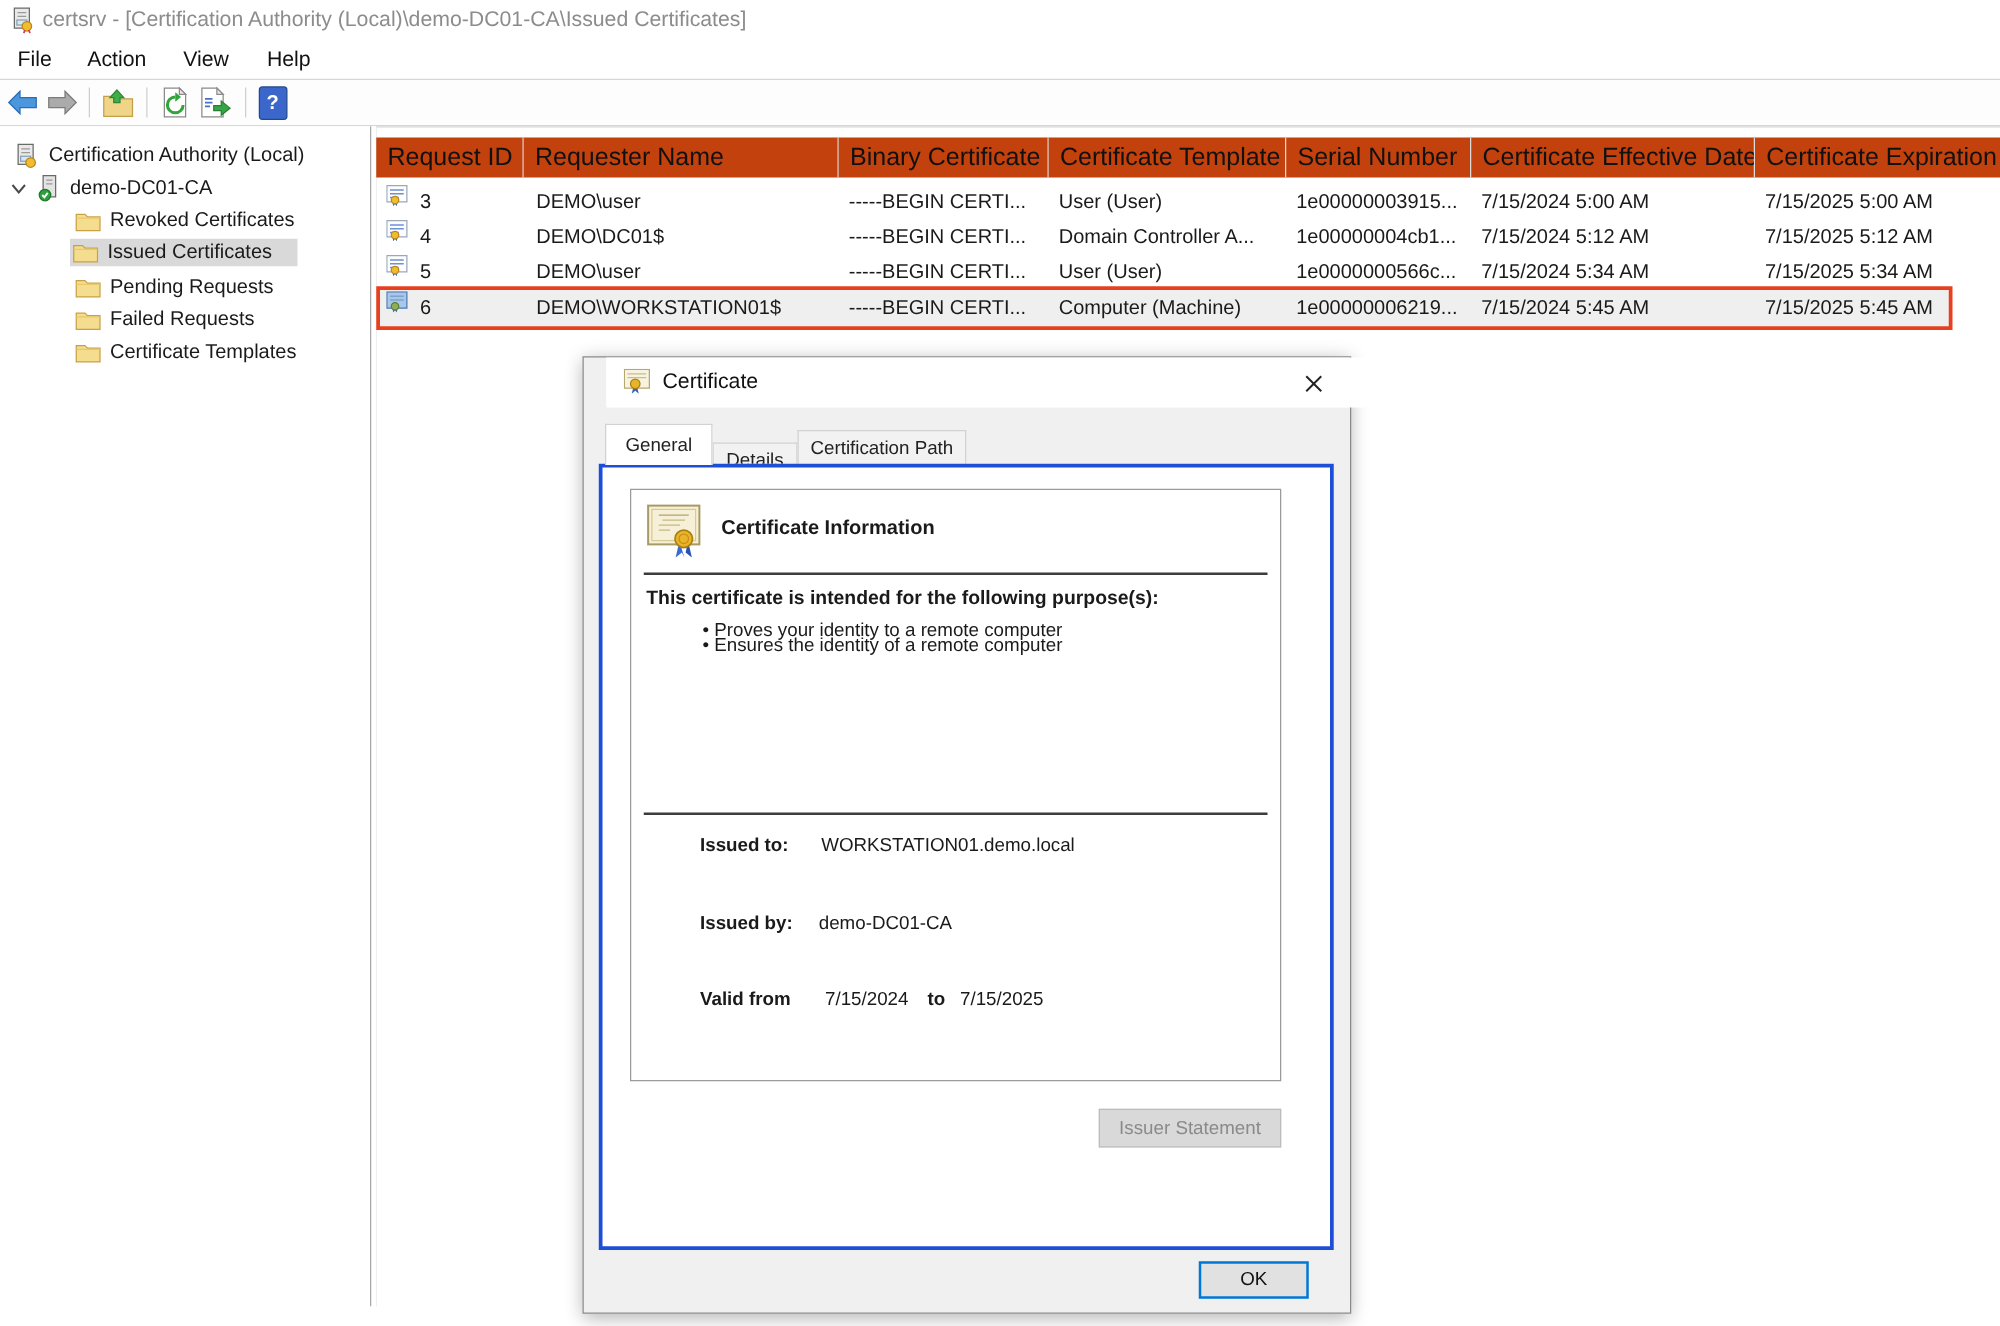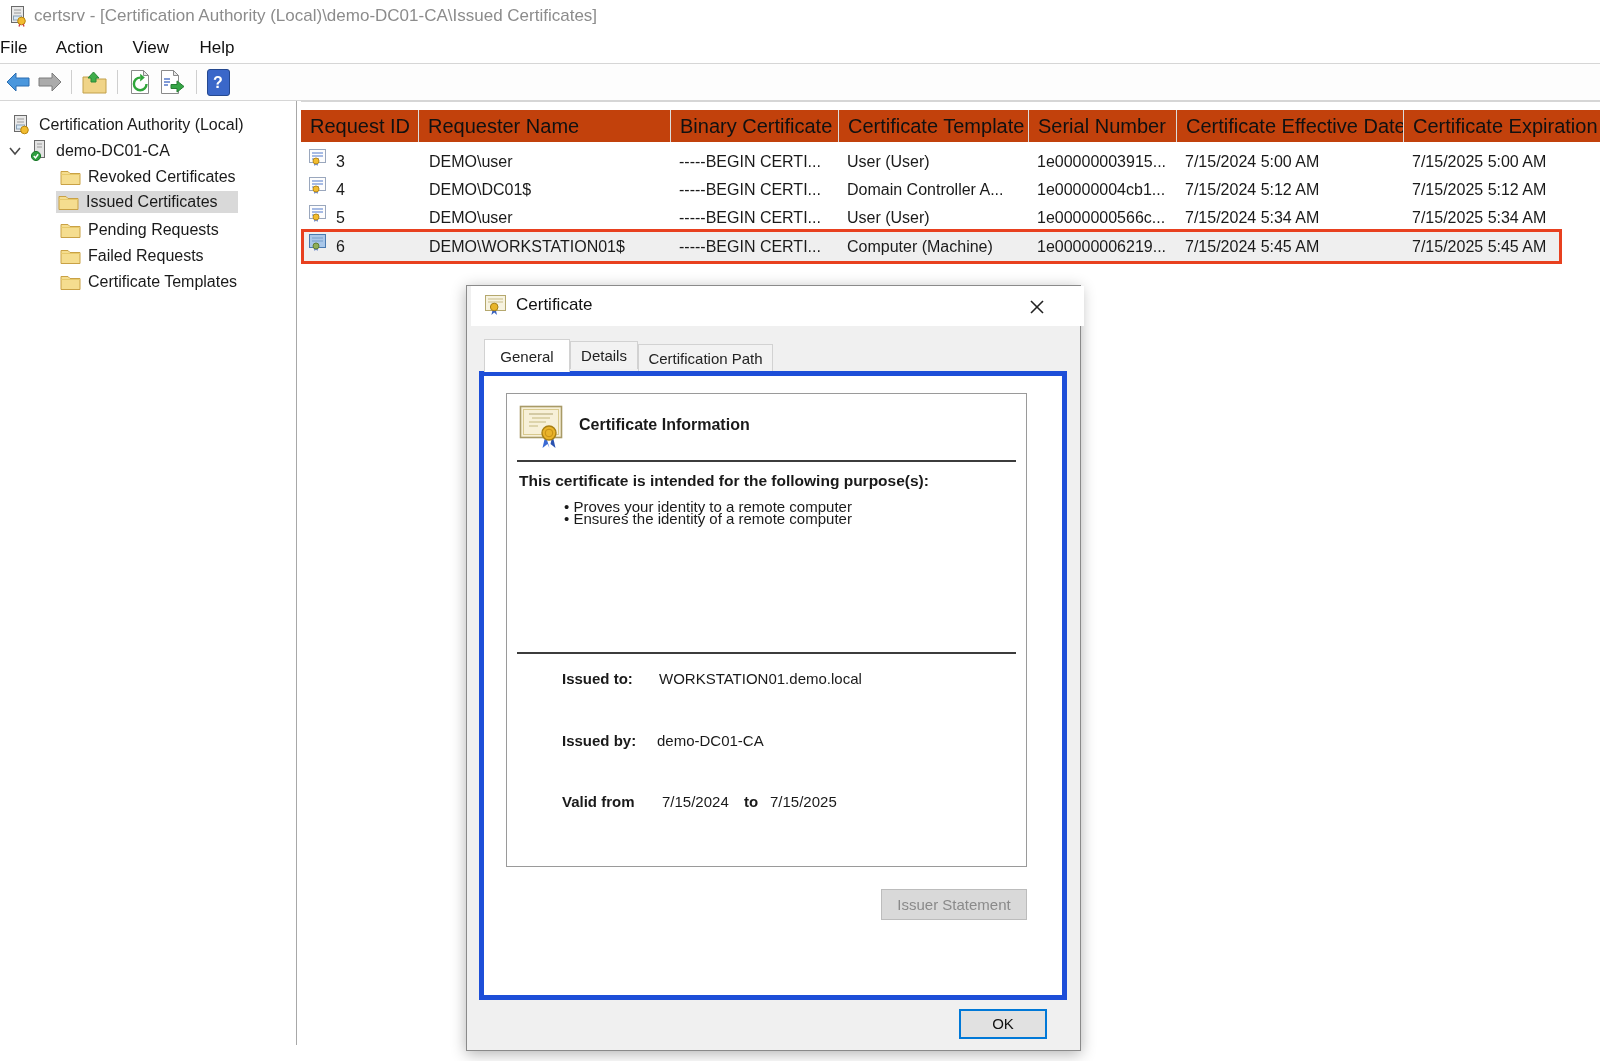--- a/index.html
+++ b/index.html
@@ -32,27 +32,27 @@
     border-right:1px solid #dcdcdc;padding-left:9px;box-sizing:border-box;background:#c2410c;white-space:nowrap;overflow:hidden;}
   .lrow{position:absolute;left:0;width:1299px;height:28px;}
   .lrow .cell{position:absolute;top:0;height:28px;line-height:28px;font-size:16px;white-space:nowrap;}
   .lrow .cid{display:flex;align-items:center;gap:7px;}
   #row6-bg{position:absolute;left:1px;top:130px;width:1258px;height:30px;background:#efefef;}
   #row6-annotation{position:absolute;left:0px;top:127px;width:1255px;height:29px;border:3px solid #e8401f;pointer-events:none;}
 
   
   #cert-dialog{left:466px;top:285px;width:613px;height:764px;background:#f0f0f0;border:1px solid #8a8a8a;
     box-shadow:0 3px 14px rgba(0,0,0,.3);}
-  #dlg-titlebar{left:4px;top:0;width:100%;height:40px;background:#fff;}
+  #dlg-titlebar{left:18px;top:0;width:100%;height:40px;background:#fff;}
   #dlg-title{left:45px;top:9px;font-size:17px;color:#111;}
   #dlg-close{left:554px;top:9px;width:24px;height:24px;display:flex;align-items:center;justify-content:center;cursor:default;}
   .tab{position:absolute;box-sizing:border-box;border:1px solid #d2d2d2;border-bottom:none;background:#f2f2f2;
     font-size:15px;text-align:center;color:#222;}
   .tab.active{background:#fff;z-index:3;}
-  #tab-page{left:12px;top:85px;width:588px;height:629px;background:#fff;border:5px solid #1d4ed8;box-sizing:border-box;z-index:2;}
+  #tab-page{left:12px;top:85px;width:588px;height:629px;background:#fff;border:3px solid #1d4ed8;box-sizing:border-box;z-index:2;}
   #group-box{left:22px;top:17px;width:521px;height:474px;border:1px solid #9a9a9a;box-sizing:border-box;background:#fff;}
   .rule{position:absolute;left:10px;right:10px;height:2px;background:#3c3c3c;}
   .b{font-weight:bold;}
   .dlg-text{position:absolute;font-size:15px;white-space:nowrap;}
   .purpose-li{position:absolute;left:57px;font-size:15px;white-space:nowrap;}
   .purpose-li::before{content:"• ";}
   #issuer-btn{left:397px;top:513px;width:146px;height:31px;background:#d9d9d9;border:1px solid #bcbcbc;
     color:#8a8a8a;font-size:15px;text-align:center;line-height:29px;box-sizing:border-box;}
   #ok-btn{left:492px;top:723px;width:88px;height:30px;background:#e1e1e1;border:2px solid #0078d7;
     font-size:15px;color:#111;text-align:center;line-height:26px;box-sizing:border-box;}
@@ -70,21 +70,21 @@
         <line x1="7" y1="8" x2="14" y2="8" stroke="#9a9a9a"></line>
         <rect x="6.5" y="11" width="8" height="4" fill="#d7e7f4" stroke="#8aa0b4"></rect>
         <circle cx="14.5" cy="16" r="3.8" fill="#f2bc30" stroke="#b9860e"></circle>
         <path d="M13 19 l-1 2.5 M16 19 l1 2.5" stroke="#c44" stroke-width="1.4"></path>
       </svg>
     </span>
     <span class="abs" id="title-text">certsrv - [Certification Authority (Local)\demo-DC01-CA\Issued Certificates]</span>
   </div>
 
   <div class="abs" id="menubar">
-    <span class="menu-item" style="">File</span>
+    <span class="menu-item" style="margin-left:14px;">File</span>
     <span class="menu-item" style="margin-left:24px;">Action</span>
     <span class="menu-item" style="margin-left:25px;">View</span>
     <span class="menu-item" style="margin-left:26px;">Help</span>
   </div>
 
   <div class="abs" id="toolbar">
     <span class="tbtn" style="left:4px;">
       <svg width="26" height="22" viewBox="0 0 26 22">
           <path d="M11 2 L2 11 L11 20 L11 15 L24 15 L24 7 L11 7 Z" fill="#4a97dd" stroke="#2a6db0"></path>
         </svg>
@@ -328,21 +328,21 @@
       <span class="abs" id="dlg-title">Certificate</span>
       <span class="abs" id="dlg-close">
         <svg width="16" height="16" viewBox="0 0 16 16">
             <line x1="2" y1="2" x2="14" y2="14" stroke="#222" stroke-width="1.6"></line>
             <line x1="14" y1="2" x2="2" y2="14" stroke="#222" stroke-width="1.6"></line>
           </svg>
       </span>
     </div>
 
     <div class="tab active" style="left:17px;top:53px;width:86px;height:33px;line-height:33px;">General</div>
-    <div class="tab" style="left:103px;top:55px;width:68px;height:28px;line-height:28px;">Details</div>
+    <div class="tab" style="left:103px;top:68px;width:68px;height:28px;line-height:28px;">Details</div>
     <div class="tab" style="left:171px;top:58px;width:135px;height:28px;line-height:28px;">Certification Path</div>
 
     <div class="abs" id="tab-page">
       <div class="abs" id="group-box">
         <span class="abs" style="left:12px;top:9px;">
           <svg width="48" height="48" viewBox="0 0 48 48">
             <rect x="1.5" y="3.5" width="41" height="31" fill="#f7f0d8" stroke="#a89a66" stroke-width="1.6"></rect>
             <rect x="4.5" y="6.5" width="35" height="25" fill="none" stroke="#d8c98e"></rect>
             <line x1="10" y1="11" x2="34" y2="11" stroke="#b0a470"></line>
             <line x1="13" y1="15" x2="31" y2="15" stroke="#c4b87e"></line>

